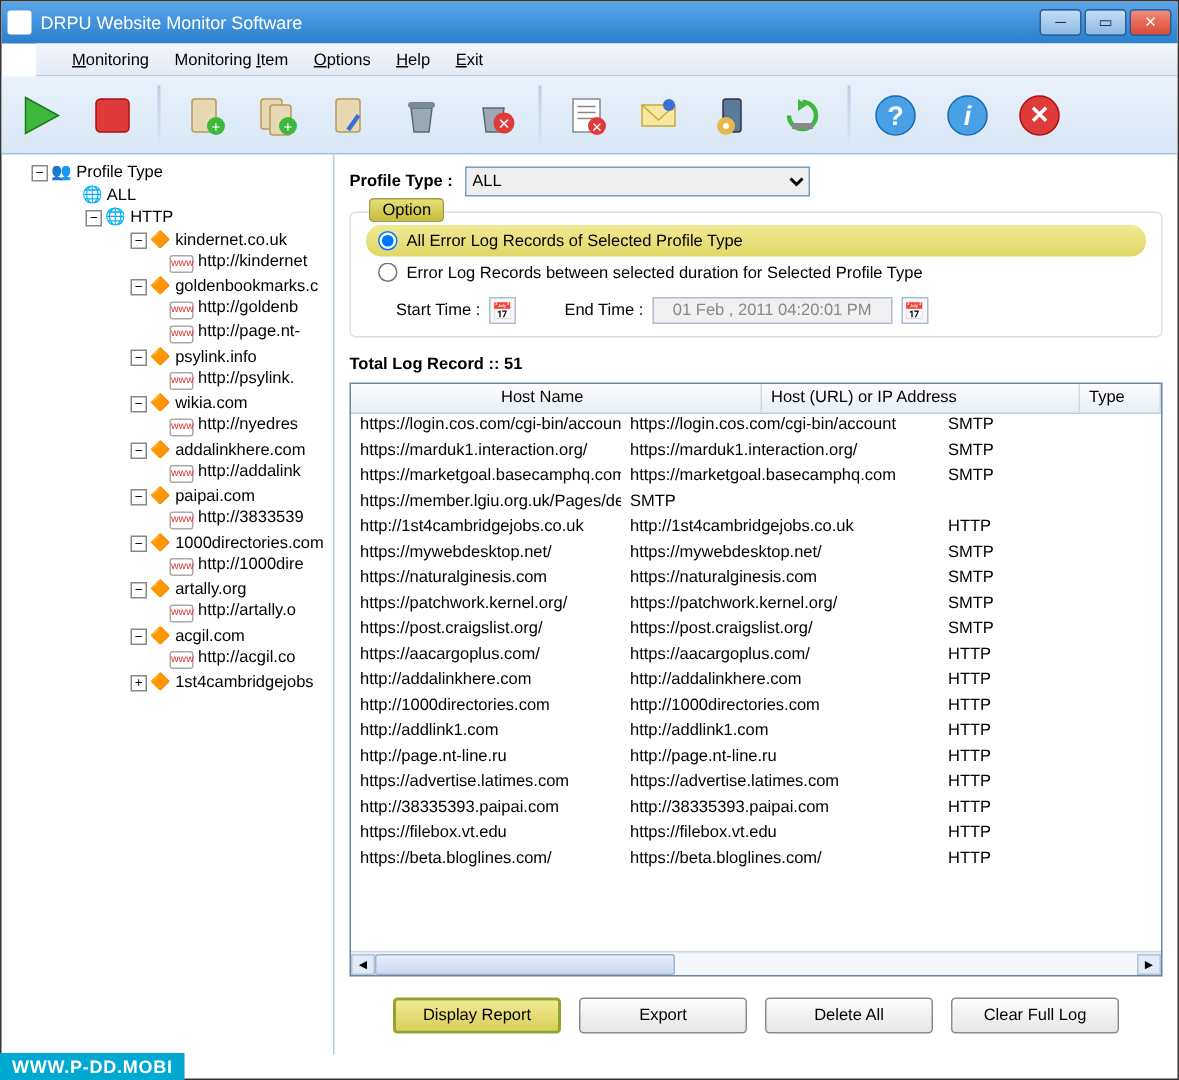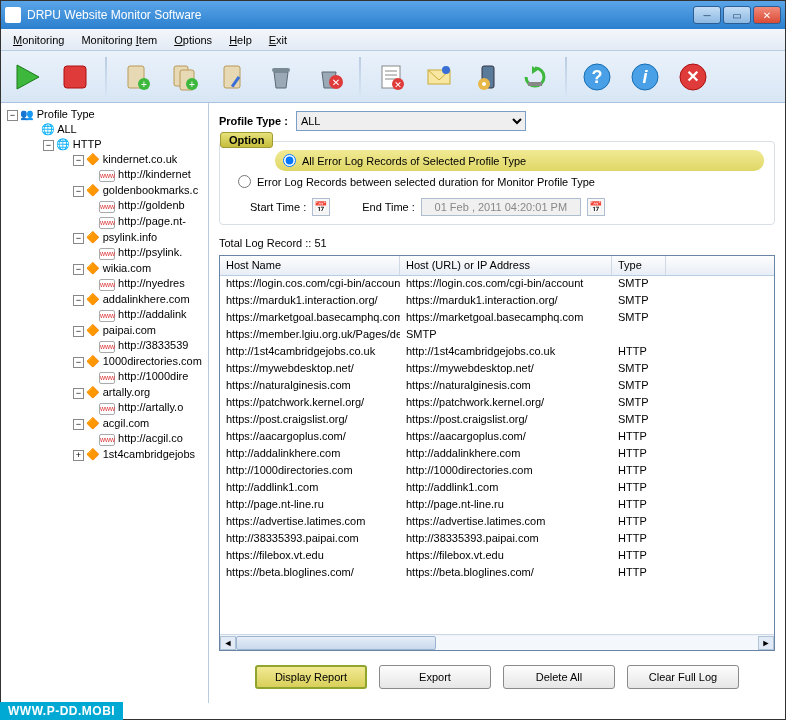--- a/index.html
+++ b/index.html
@@ -2,49 +2,49 @@
 <html><head>
 <meta charset="utf-8">
 <style>
 * { box-sizing: border-box; margin: 0; padding: 0; }
 body { font-family: "Segoe UI", Tahoma, sans-serif; font-size: 11px; background: #fff; width: 786px; height: 720px; overflow: hidden; border: 1px solid #333; }
 .titlebar { height: 28px; background: linear-gradient(#5aa5e8, #2b7fce); display: flex; align-items: center; padding: 0 4px; color: #fff; font-size: 12px; }
 .titlebar .icon { width: 16px; height: 16px; margin-right: 6px; background: #fff; border-radius: 2px; }
 .titlebar .title { flex: 1; }
 .winbtn { width: 28px; height: 18px; margin-left: 2px; border: 1px solid #2c5e94; border-radius: 3px; display: flex; align-items: center; justify-content: center; background: linear-gradient(#c3ddf5,#8db9e3); font-family: sans-serif; font-size: 10px; color: #1a3a5c; }
 .winbtn.close { background: linear-gradient(#f28a7a,#d94b36); color: #fff; }
-.menubar { height: 22px; background: linear-gradient(#f3f6fa,#e3ebf5); border-bottom: 1px solid #b9cde2; display: flex; align-items: center; padding: 0 4px; gap: 1px; }
+.menubar { height: 22px; background: linear-gradient(#f3f6fa,#e3ebf5); border-bottom: 1px solid #b9cde2; display: flex; align-items: center; padding: 0 16px; gap: 1px; margin-left: 23px; }
 .menubar .mitem { padding: 2px 8px; border-radius: 2px; cursor: default; }
 .menubar .mitem u { text-decoration: underline; }
 .toolbar { height: 52px; background: linear-gradient(#eaf2fb,#d8e6f5); border-bottom: 1px solid #a9c3de; display: flex; align-items: center; padding: 0 6px; gap: 8px; }
 .tbbtn { width: 40px; height: 40px; display: flex; align-items: center; justify-content: center; border-radius: 4px; }
 .tbsep { width: 2px; height: 40px; background: linear-gradient(#b9cde2,#d8e6f5); margin: 0 2px; }
-.content { display: flex; height: 600px; }
+.content { display: flex; height: 600px; padding-left: 14px; }
 .tree { width: 208px; border-right: 1px solid #b9cde2; overflow: auto; padding: 4px 2px; font-size: 11px; }
 .tree-node { white-space: nowrap; padding: 1px 0; }
 .tree-node .exp { display: inline-block; width: 11px; height: 11px; border: 1px solid #888; text-align: center; line-height: 9px; font-size: 9px; margin-right: 2px; background: #fff; }
 .tree-node.lvl0 { padding-left: 4px; }
 .tree-node.lvl1 { padding-left: 38px; }
 .tree-node.lvl2 { padding-left: 54px; }
 .tree-node.lvl3 { padding-left: 70px; }
 .tree-node.lvl4 { padding-left: 96px; }
 .right { flex: 1; padding: 8px 10px; display: flex; flex-direction: column; gap: 6px; overflow: hidden; }
 .row { display: flex; align-items: center; gap: 8px; }
 .label { font-weight: bold; }
 select { width: 230px; height: 20px; border: 1px solid #7b9ec6; font-size: 11px; }
 .option-box { border: 1px solid #d9dfe7; border-radius: 4px; padding: 8px 10px; position: relative; margin-top: 4px; }
-.option-box .legend { position: absolute; top: -10px; left: 0; background: linear-gradient(#e6e17a,#c5bd3a); border: 1px solid #a39b33; border-radius: 3px; padding: 1px 8px; font-weight: bold; font-size: 11px; }
+.option-box .legend { position: absolute; top: -10px; left: 12px; background: linear-gradient(#e6e17a,#c5bd3a); border: 1px solid #a39b33; border-radius: 3px; padding: 1px 8px; font-weight: normal; font-size: 11px; }
 .radio-row { display: flex; align-items: center; gap: 6px; padding: 4px 0 4px 8px; }
-.radio-row.selected { background: linear-gradient(#f1ea94,#e0d766); border-radius: 10px; margin-left: 45px; }
+.radio-row.selected { background: linear-gradient(#f1ea94,#e0d766); border-radius: 10px; }
 .time-row { display: flex; align-items: center; gap: 6px; padding: 6px 0 0 20px; font-size: 11px; }
 .time-input { width: 160px; height: 18px; border: 1px solid #aebdcf; background: #f0f0f0; color: #888; padding: 0 4px; text-align: center; font-size: 11px; }
 .cal-icon { width: 18px; height: 18px; border: 1px solid #aebdcf; background: #f7f7f7; display: flex; align-items: center; justify-content: center; }
-.total { font-weight: normal; margin-top: 6px; }
+.total { font-weight: bold; margin-top: 6px; }
 .grid-wrap { border: 1px solid #6a84a5; flex: 1; display: flex; flex-direction: column; overflow: hidden; }
-.grid-head { display: flex; background: linear-gradient(#fdfdfd,#e8eef6); border-bottom: 1px solid #b9cde2; height: 20px; }
+.grid-head { display: flex; background: linear-gradient(#fdfdfd,#e8eef6); border-bottom: 1px solid #b9cde2; height: 20px; justify-content: flex-end; }
 .gh { border-right: 1px solid #cfd9e6; padding: 3px 6px; font-size: 11px; overflow: hidden; white-space: nowrap; }
 .grid-body { flex: 1; overflow-y: auto; }
 .grow { display: flex; height: 17px; }
 .gc { padding: 1px 6px; font-size: 11px; white-space: nowrap; overflow: hidden; }
 .col1 { width: 180px; }
 .col2 { width: 212px; }
 .col3 { width: 54px; overflow: hidden; }
 .hscroll { height: 16px; background: #eef3f9; border-top: 1px solid #cfd9e6; display: flex; align-items: center; }
 .hscroll .arrow { width: 16px; height: 14px; border: 1px solid #b1c3d7; background: #e1eaf5; text-align: center; font-size: 9px; line-height: 12px; }
 .hscroll .track { flex: 1; height: 14px; background: #f4f7fb; position: relative; }
@@ -208,21 +208,21 @@
     </div>
 
     <div class="option-box">
       <div class="legend">Option</div>
       <div class="radio-row selected">
         <input type="radio" checked="" style="">
         <span>All Error Log Records of Selected Profile Type</span>
       </div>
       <div class="radio-row">
         <input type="radio" style="">
-        <span>Error Log Records between selected duration for Monitor Profile Type</span>
+        <span>Error Log Records between selected duration for Selected Profile Type</span>
       </div>
       <div class="time-row">
         <span>Start Time :</span>
         <div class="cal-icon">📅</div>
         <span style="width:20px"></span>
         <span>End Time :</span>
         <input class="time-input" disabled="" value="01 Feb , 2011 04:20:01 PM" style="">
         <div class="cal-icon">📅</div>
       </div>
     </div>

